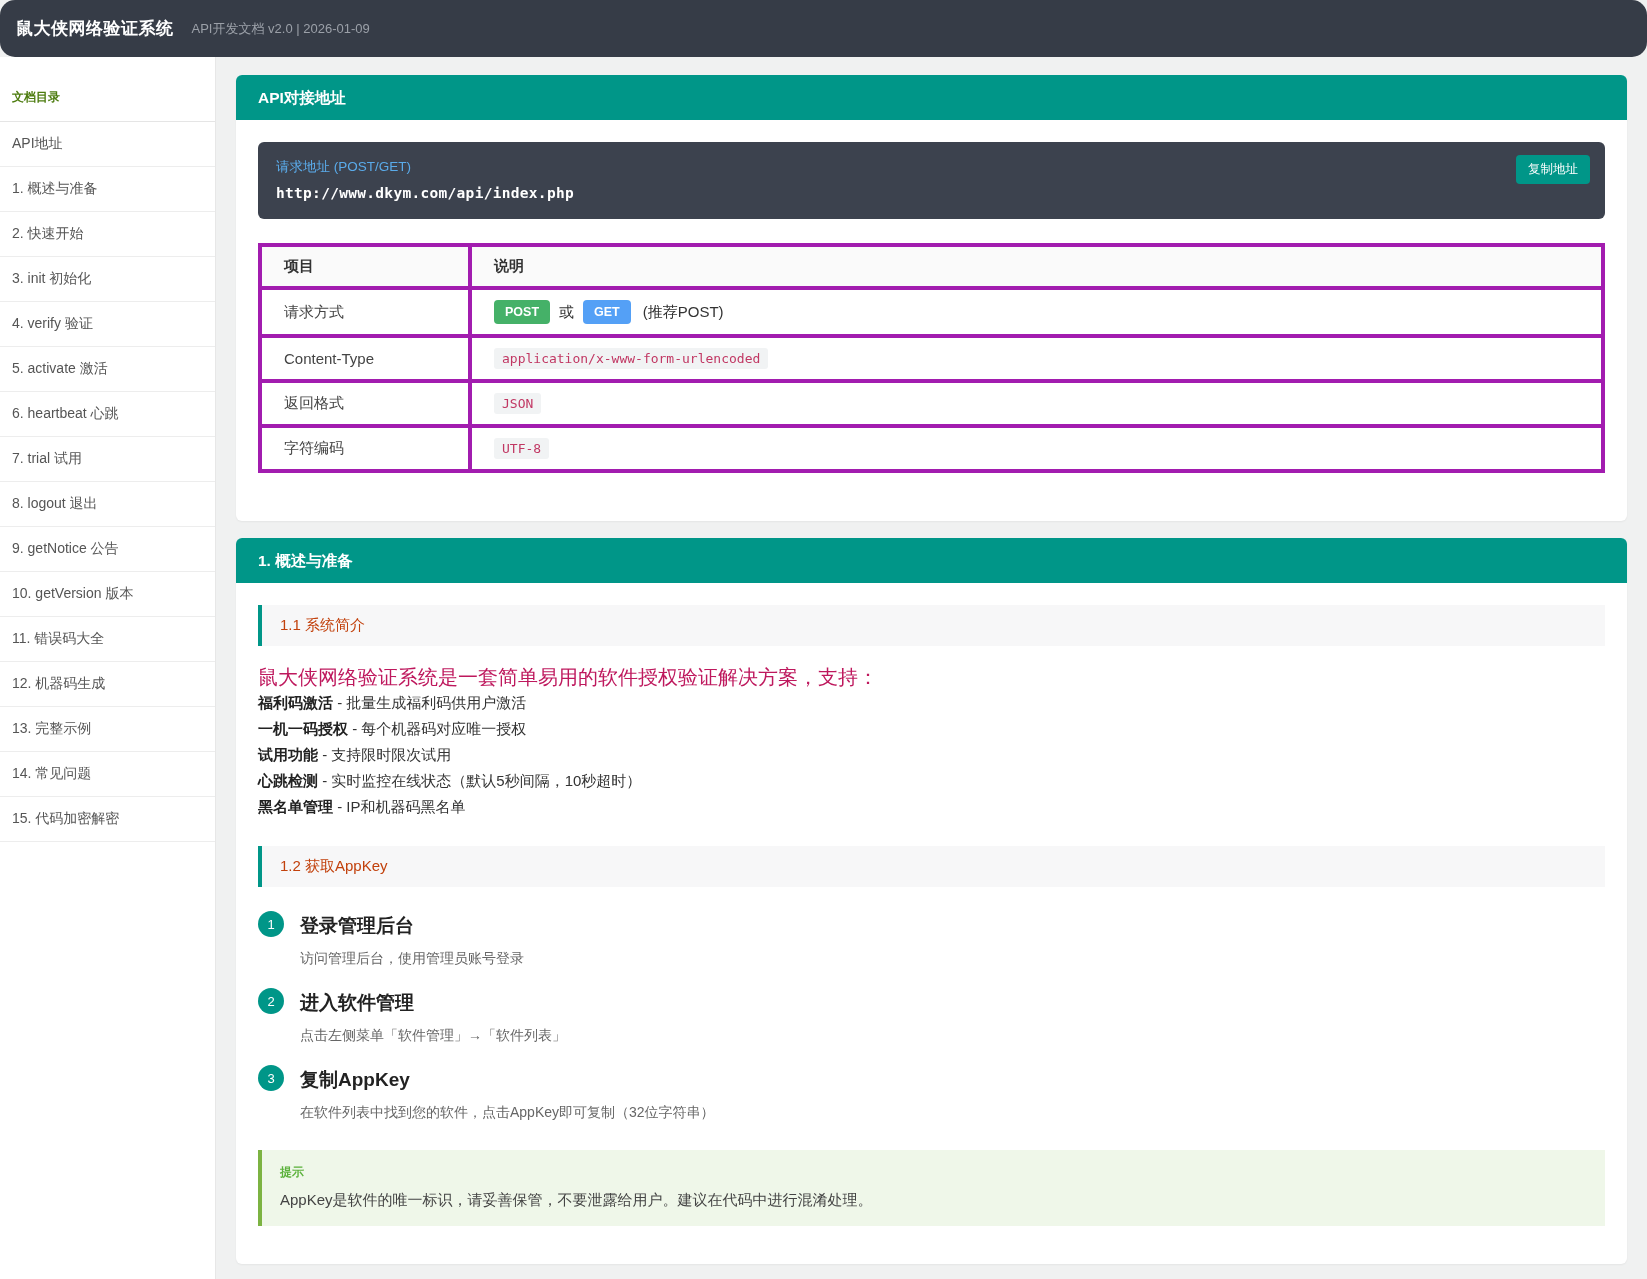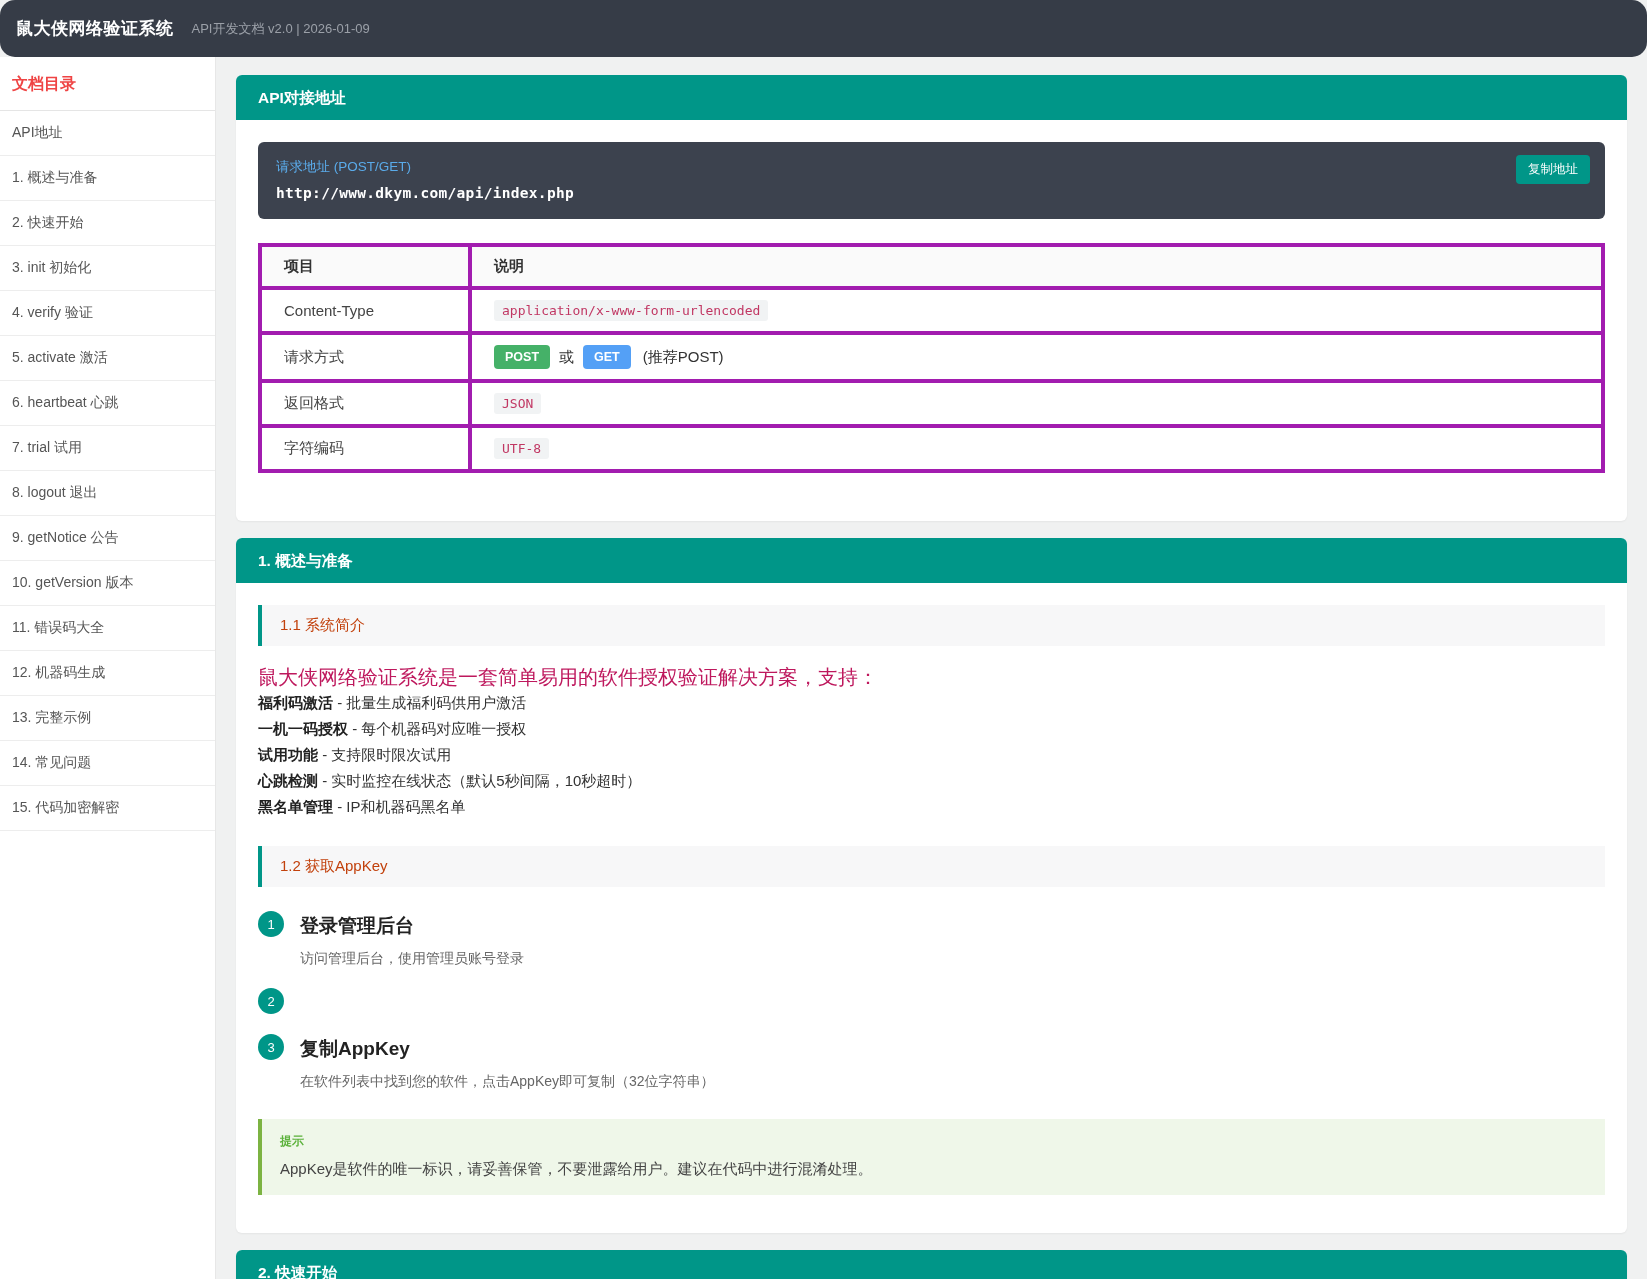--- a/index.html
+++ b/index.html
@@ -27,21 +27,21 @@
   }
   .topbar .brand{color:#fff;font-size:17px;font-weight:bold;letter-spacing:.5px;}
   .topbar .subtitle{color:#9ba0a8;font-size:13px;}
   
   .layout{display:flex;height:1222px;}
   .sidebar{
     width:216px;flex:none;background:#fff;border-right:1px solid #e7e7e7;
     overflow:hidden;
   }
   .sidebar-heading{
-    padding:17px 12px 15px;font-size:16px;font-weight:bold;color:#ef4444;
+    padding:32px 12px 15px;font-size:12px;font-weight:bold;color:#4d7c0f;
     border-bottom:1px solid #e5e5e5;
   }
   .sidebar-item{
     padding:13px 12px;font-size:14px;color:#555;border-bottom:1px solid #ededed;
     cursor:pointer;white-space:nowrap;
   }
   .main{flex:1;padding:18px 20px 0 20px;overflow:hidden;}
   
   .card{
     background:#fff;border-radius:6px;margin-bottom:17px;
@@ -159,26 +159,26 @@
         </div>
         <table class="info-table">
           <thead>
             <tr>
               <th>项目</th>
               <th>说明</th>
             </tr>
           </thead>
           <tbody id="api-table-body">
               <tr>
+                <td>请求方式</td>
+                <td><span class="badge badge-post">POST</span><span class="badge-sep">或</span><span class="badge badge-get">GET</span><span class="badge-note">(推荐POST)</span></td>
+              </tr>
+              <tr>
                 <td>Content-Type</td>
                 <td><span class="inline-code">application/x-www-form-urlencoded</span></td>
-              </tr>
-              <tr>
-                <td>请求方式</td>
-                <td><span class="badge badge-post">POST</span><span class="badge-sep">或</span><span class="badge badge-get">GET</span><span class="badge-note">(推荐POST)</span></td>
               </tr>
               <tr>
                 <td>返回格式</td>
                 <td><span class="inline-code">JSON</span></td>
               </tr>
               <tr>
                 <td>字符编码</td>
                 <td><span class="inline-code">UTF-8</span></td>
               </tr>
             </tbody>
@@ -202,20 +202,24 @@
         <div class="steps" id="steps">
             <div class="step">
               <div class="step-num">1</div>
               <div class="step-body">
                 <div class="step-title">登录管理后台</div>
                 <div class="step-desc">访问管理后台，使用管理员账号登录</div>
               </div>
             </div>
             <div class="step">
               <div class="step-num">2</div>
+              <div class="step-body">
+                <div class="step-title">进入软件管理</div>
+                <div class="step-desc">点击左侧菜单「软件管理」→「软件列表」</div>
+              </div>
             </div>
             <div class="step">
               <div class="step-num">3</div>
               <div class="step-body">
                 <div class="step-title">复制AppKey</div>
                 <div class="step-desc">在软件列表中找到您的软件，点击AppKey即可复制（32位字符串）</div>
               </div>
             </div>
           </div>
         <div class="tipbox">

